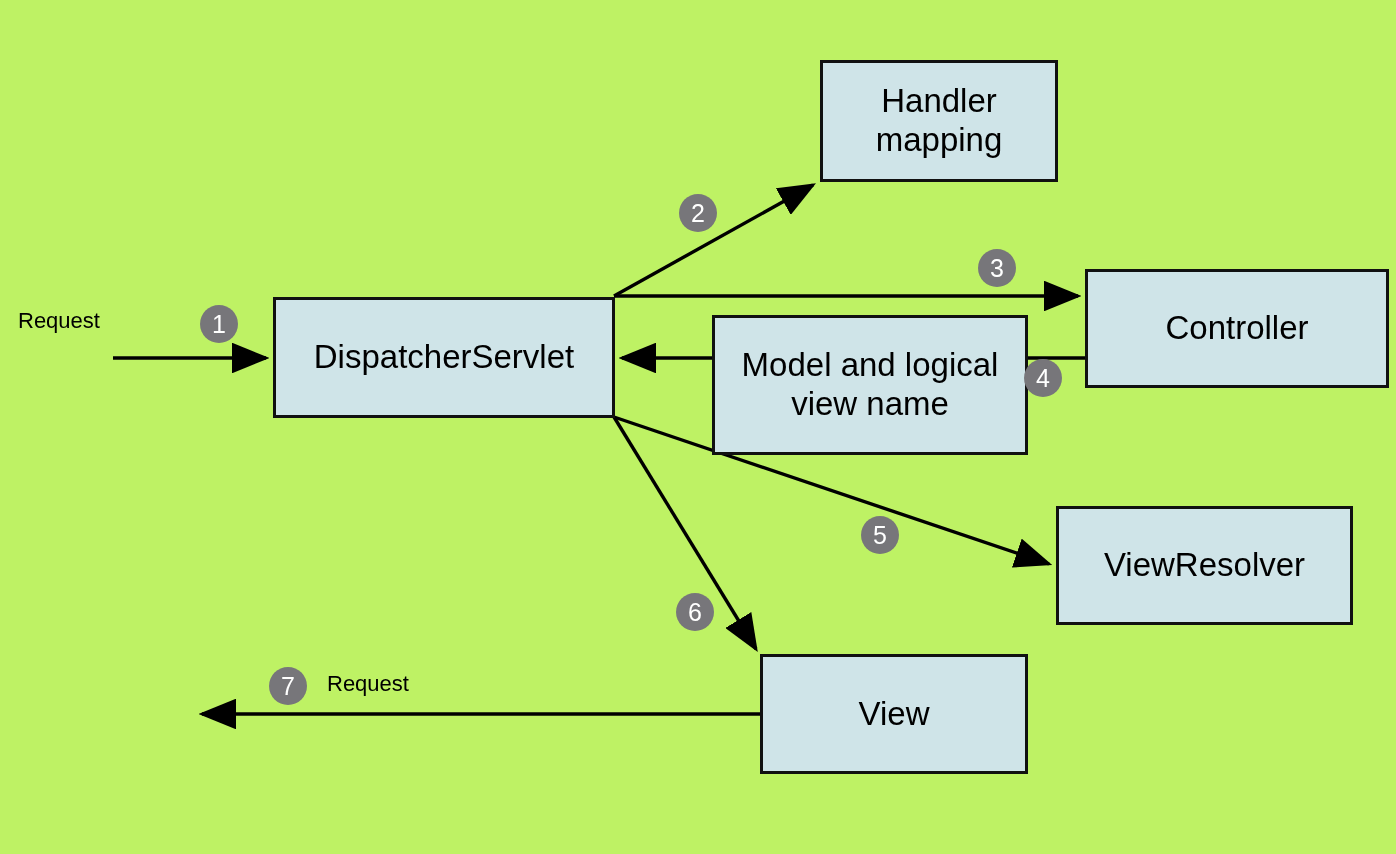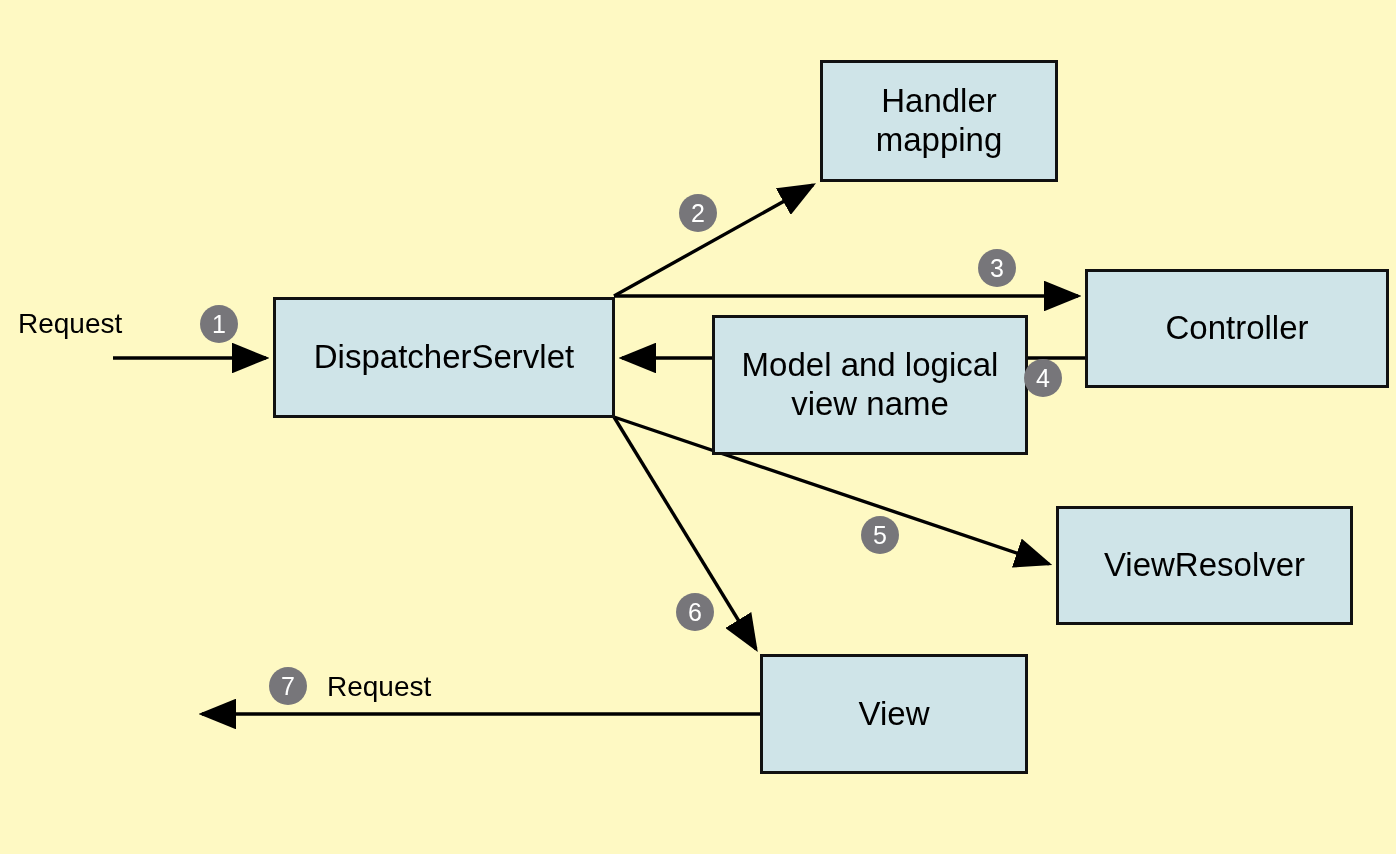--- a/index.html
+++ b/index.html
@@ -7,21 +7,21 @@
     padding: 0;
     background: #ffffff;
   }
   body {
     font-family: "Liberation Sans", sans-serif;
   }
   #canvas {
     position: relative;
     width: 1396px;
     height: 854px;
-    background: #fef9c3;
+    background: #bef264;
     overflow: hidden;
   }
   #wires {
     position: absolute;
     left: 0;
     top: 0;
     width: 1396px;
     height: 854px;
   }
   .node {
@@ -39,21 +39,21 @@
     z-index: 3;
   }
   .node-label {
     display: block;
     white-space: pre-line;
     padding: 0 6px;
   }
   .free-label {
     position: absolute;
     color: #000000;
-    font-size: 28px;
+    font-size: 22px;
     line-height: 1;
     white-space: nowrap;
     z-index: 4;
   }
   .badge {
     position: absolute;
     width: 38px;
     height: 38px;
     border-radius: 50%;
     background: #77767a;

